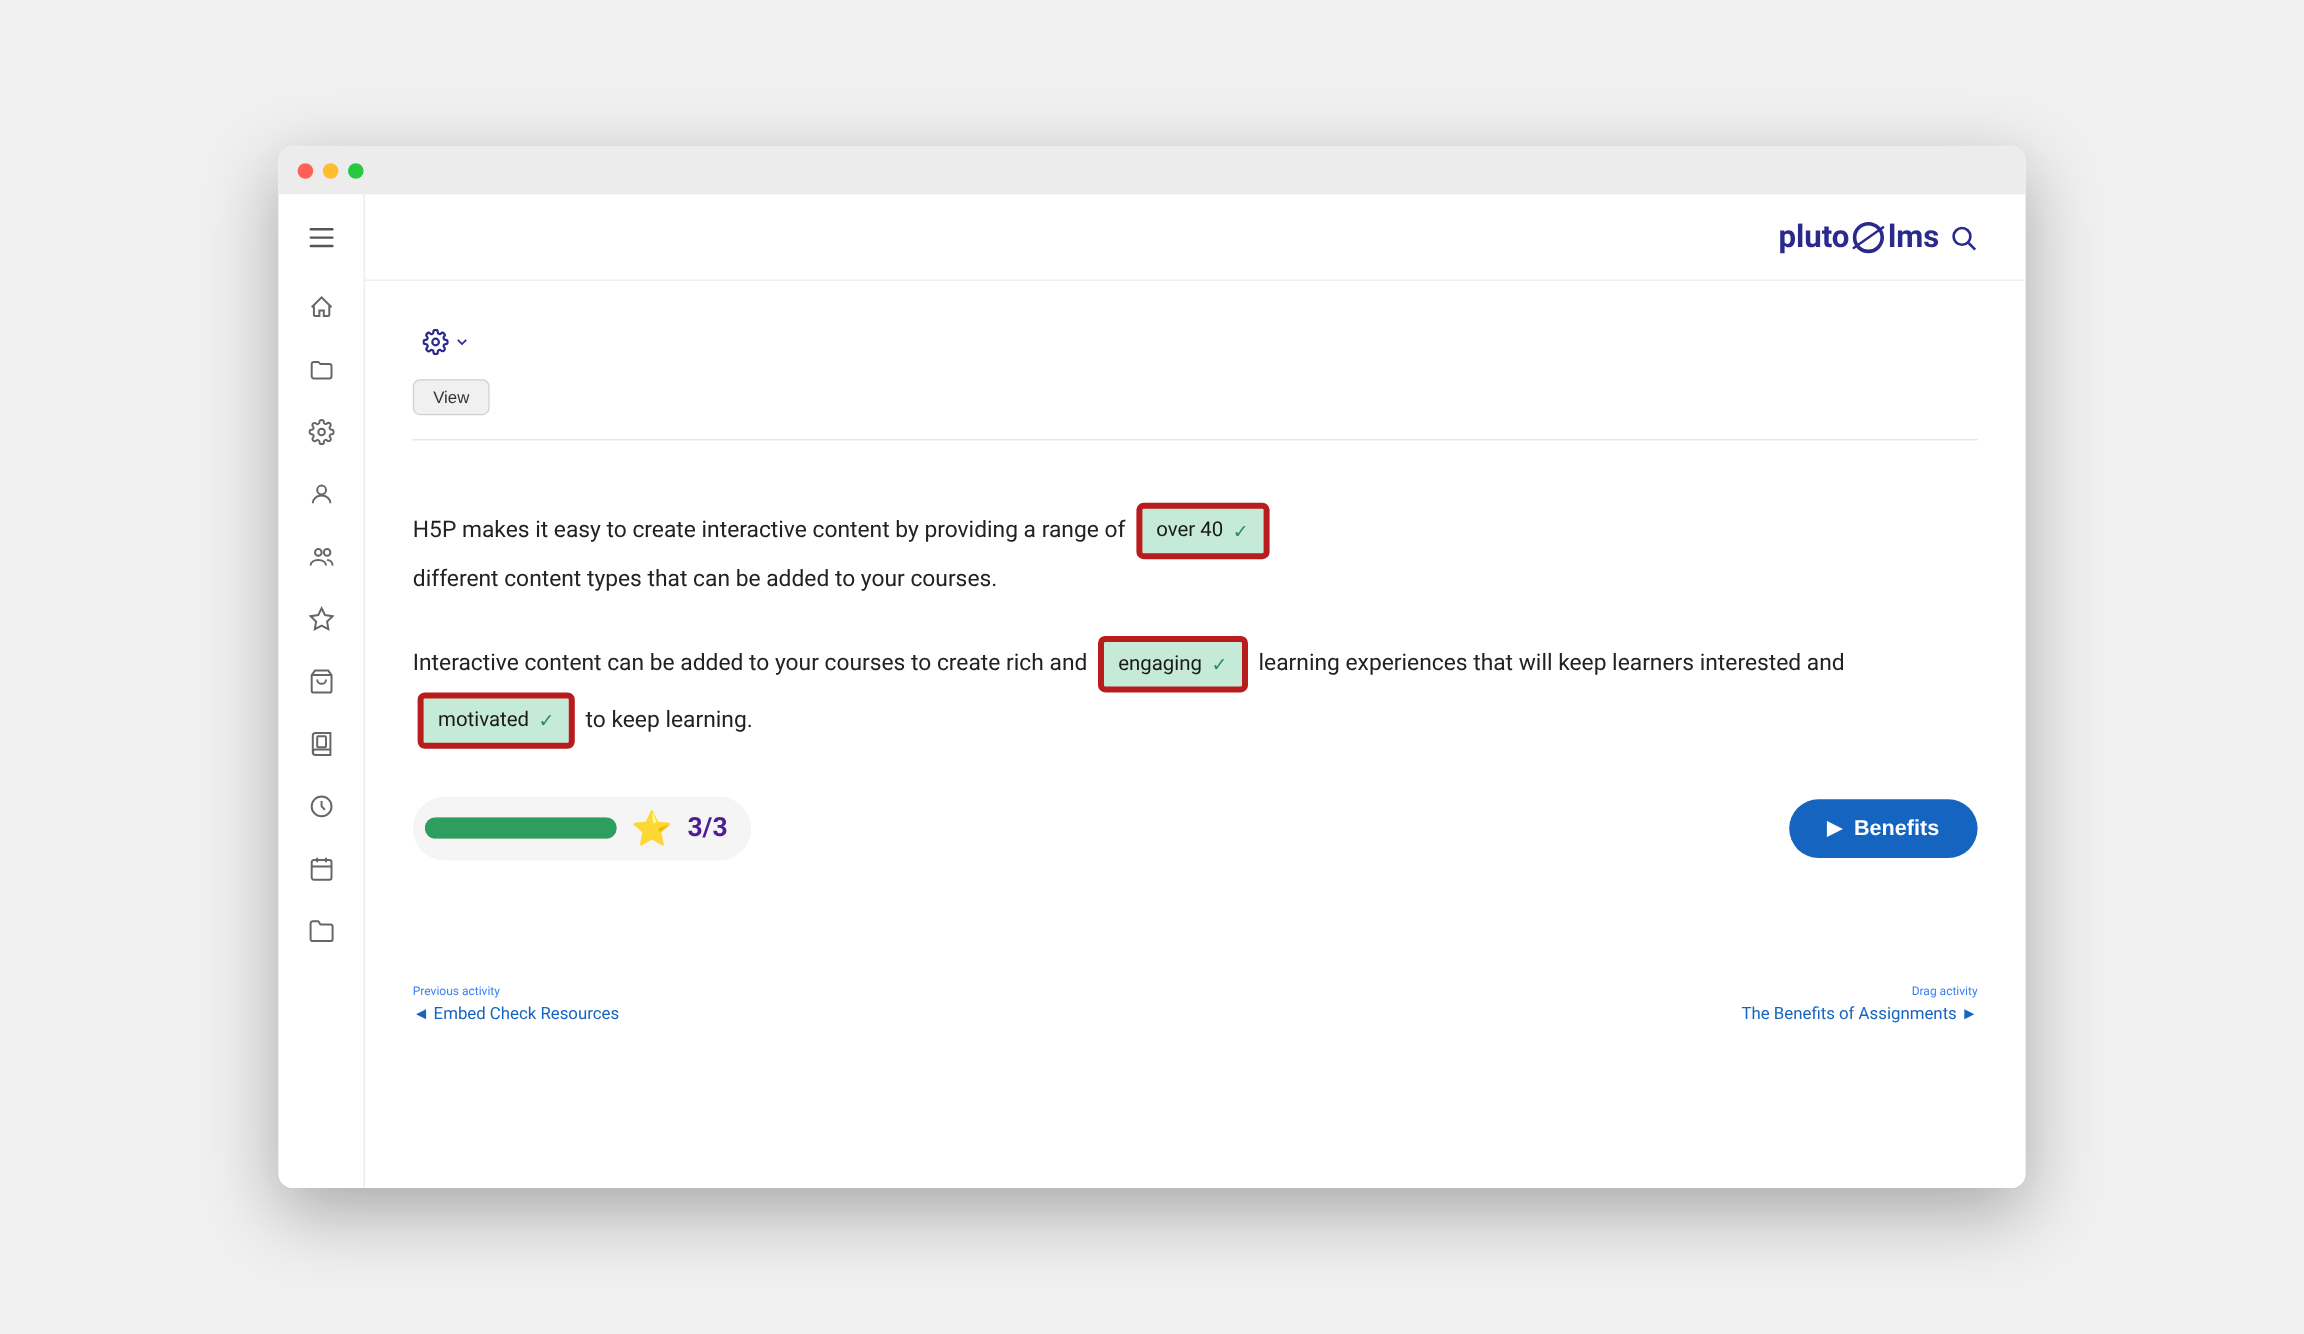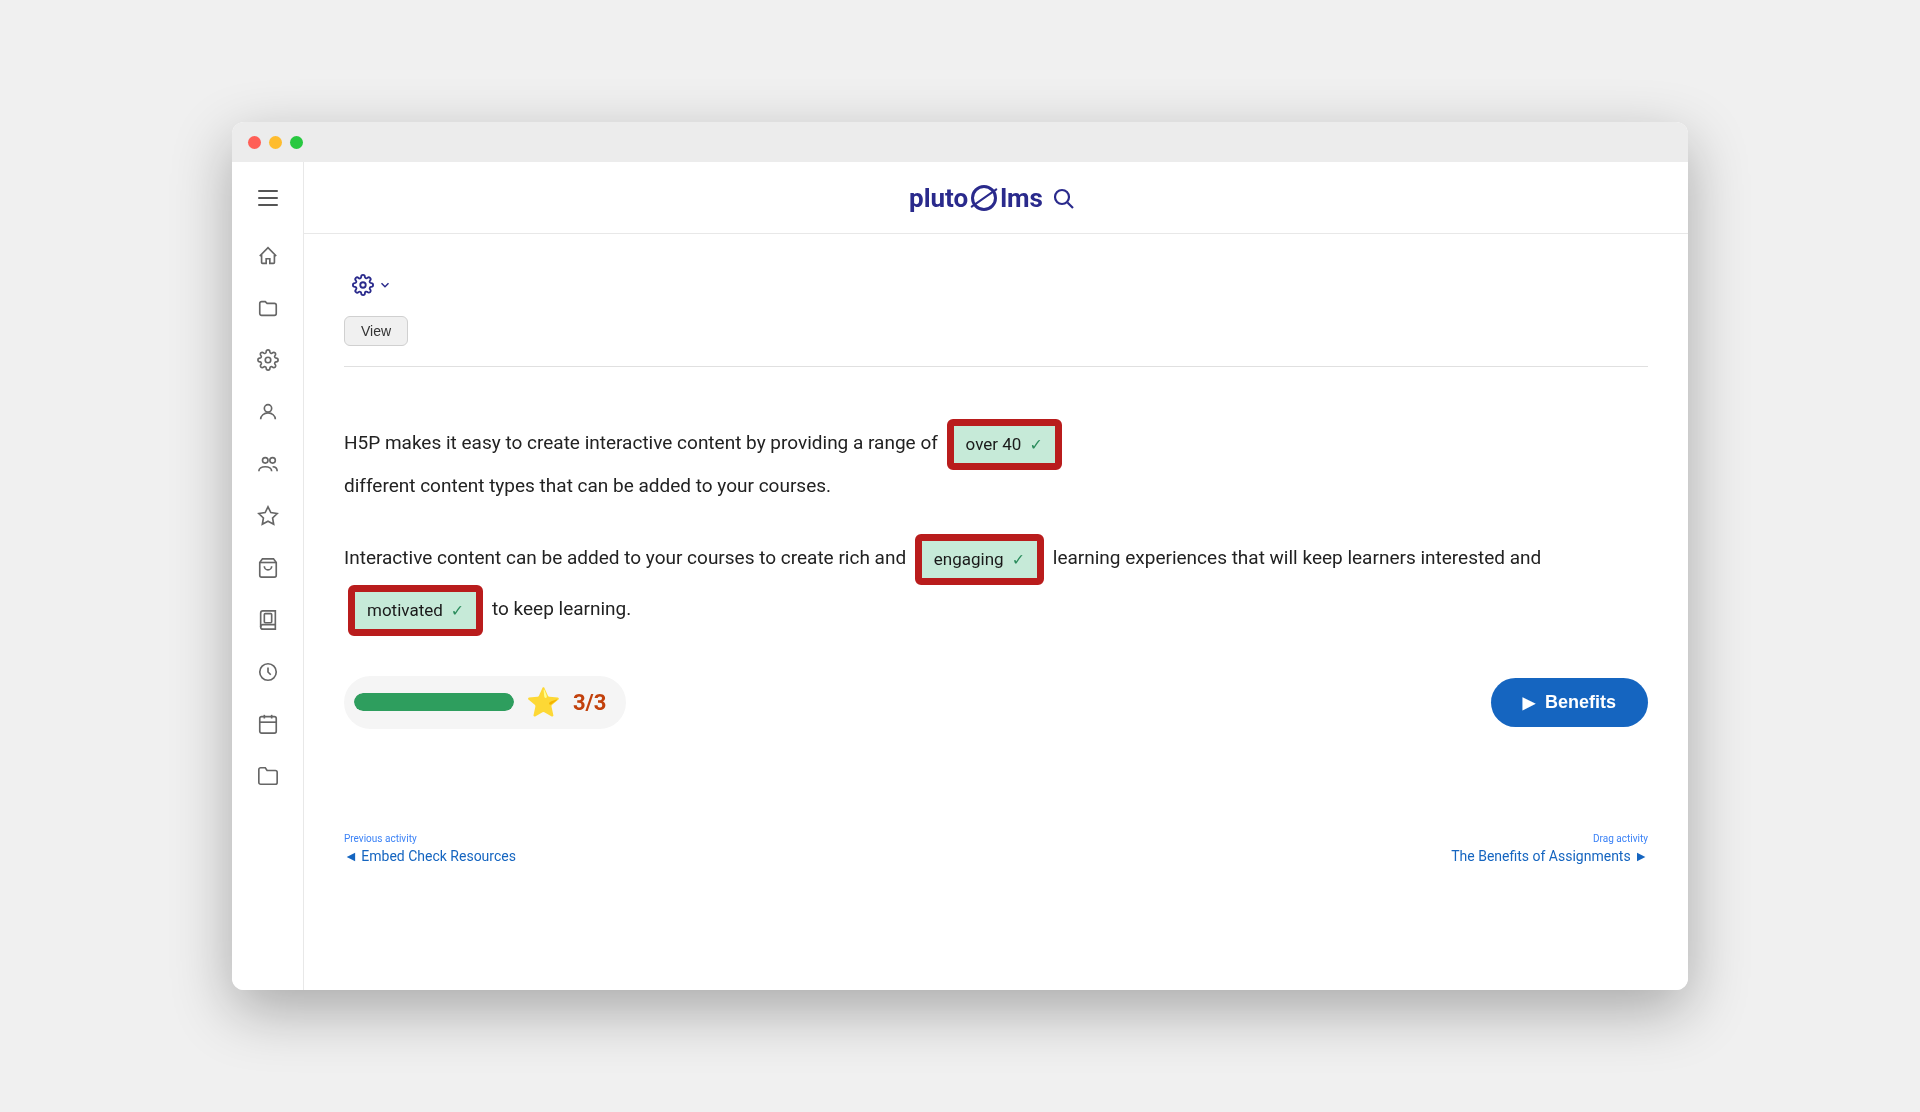--- a/index.html
+++ b/index.html
@@ -102,21 +102,21 @@
     }
 
     
     .header {
       height: 72px;
       background: #ffffff;
       border-bottom: 1px solid #e8e8e8;
       display: flex;
       align-items: center;
       padding: 0 32px;
-      justify-content: center;
+      justify-content: flex-end;
       flex-shrink: 0;
     }
 
     
     .main-wrapper {
       flex: 1;
       display: flex;
       flex-direction: column;
       overflow: hidden;
     }
@@ -233,21 +233,21 @@
       color: #222;
       line-height: 1.7;
       margin-bottom: 32px;
     }
 
     .filled-word {
       display: inline-flex;
       align-items: center;
       gap: 8px;
       background: #c6ead8;
-      border: 7px solid #b91c1c;
+      border: 5px solid #b91c1c;
       border-radius: 6px;
       padding: 4px 12px;
       font-size: 17px;
       color: #1a1a1a;
       vertical-align: middle;
       margin: 0 4px;
     }
 
     .filled-word .check-icon {
       color: #2a8c5c;
@@ -285,21 +285,21 @@
       border-radius: 9px;
     }
 
     .star-icon {
       font-size: 28px;
     }
 
     .score-text {
       font-size: 22px;
       font-weight: 700;
-      color: #c2410c;
+      color: #4c1d95;
     }
 
     .continue-btn {
       display: flex;
       align-items: center;
       gap: 10px;
       background: #1565c0;
       color: white;
       border: none;
       border-radius: 30px;

